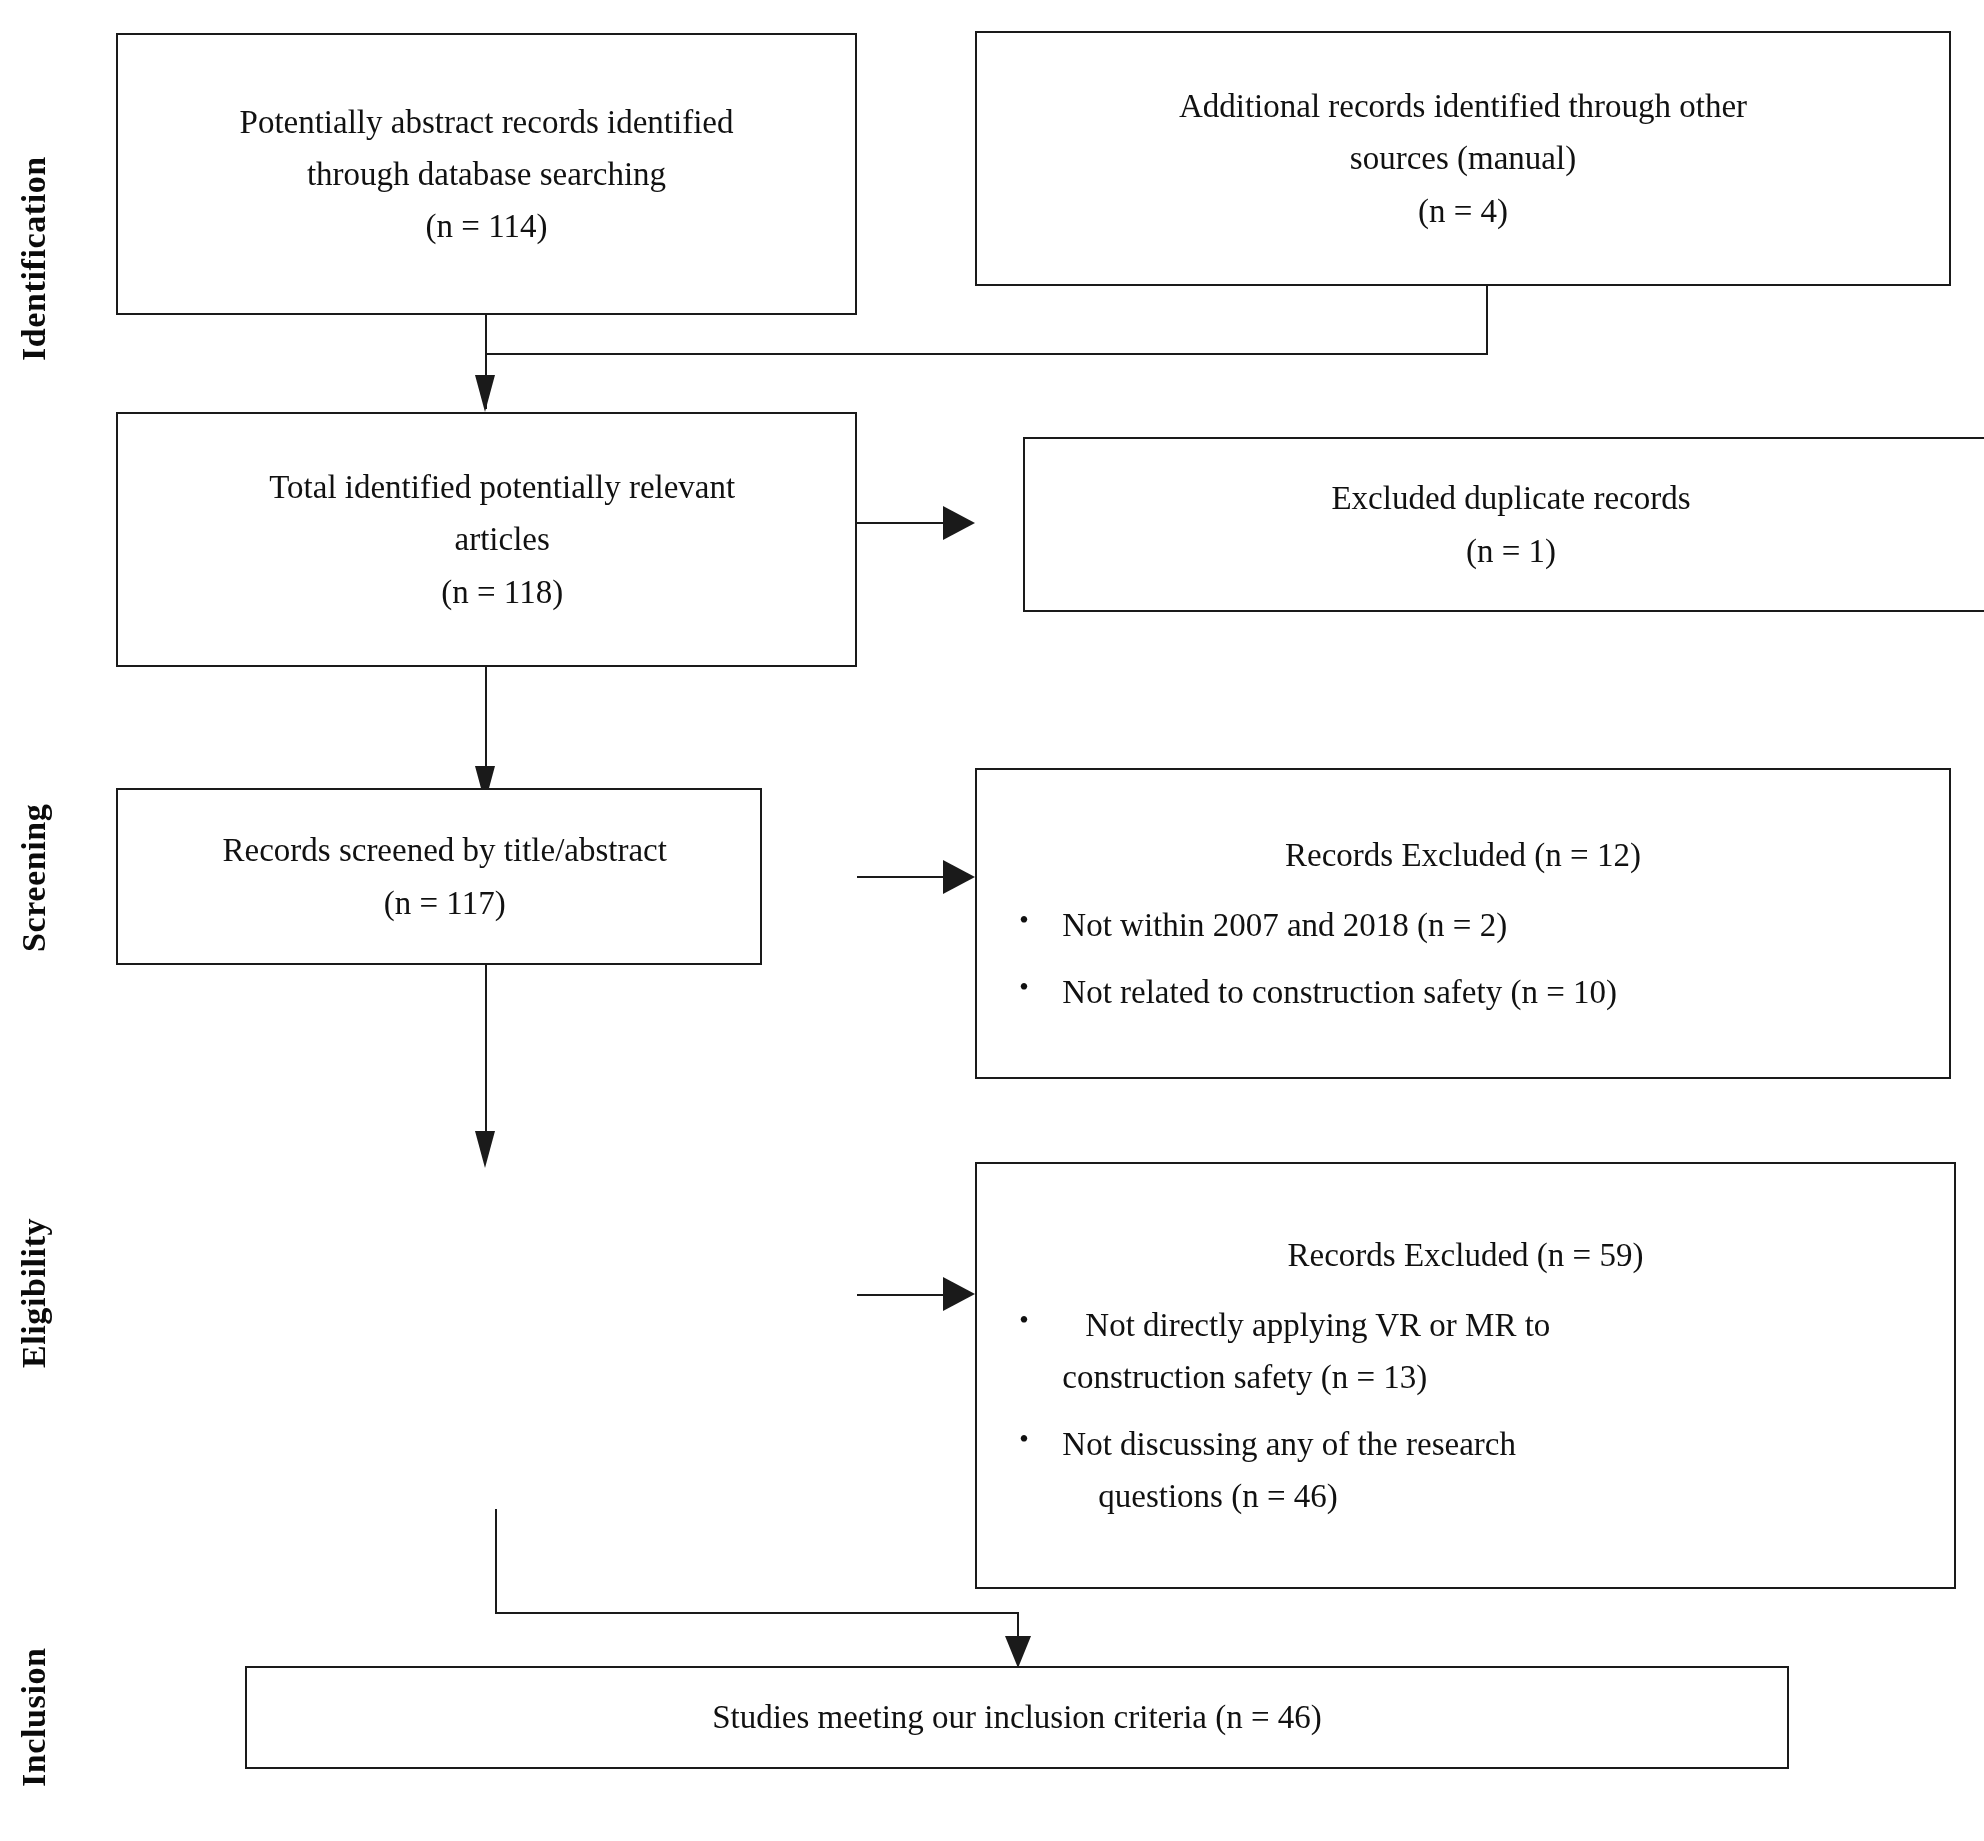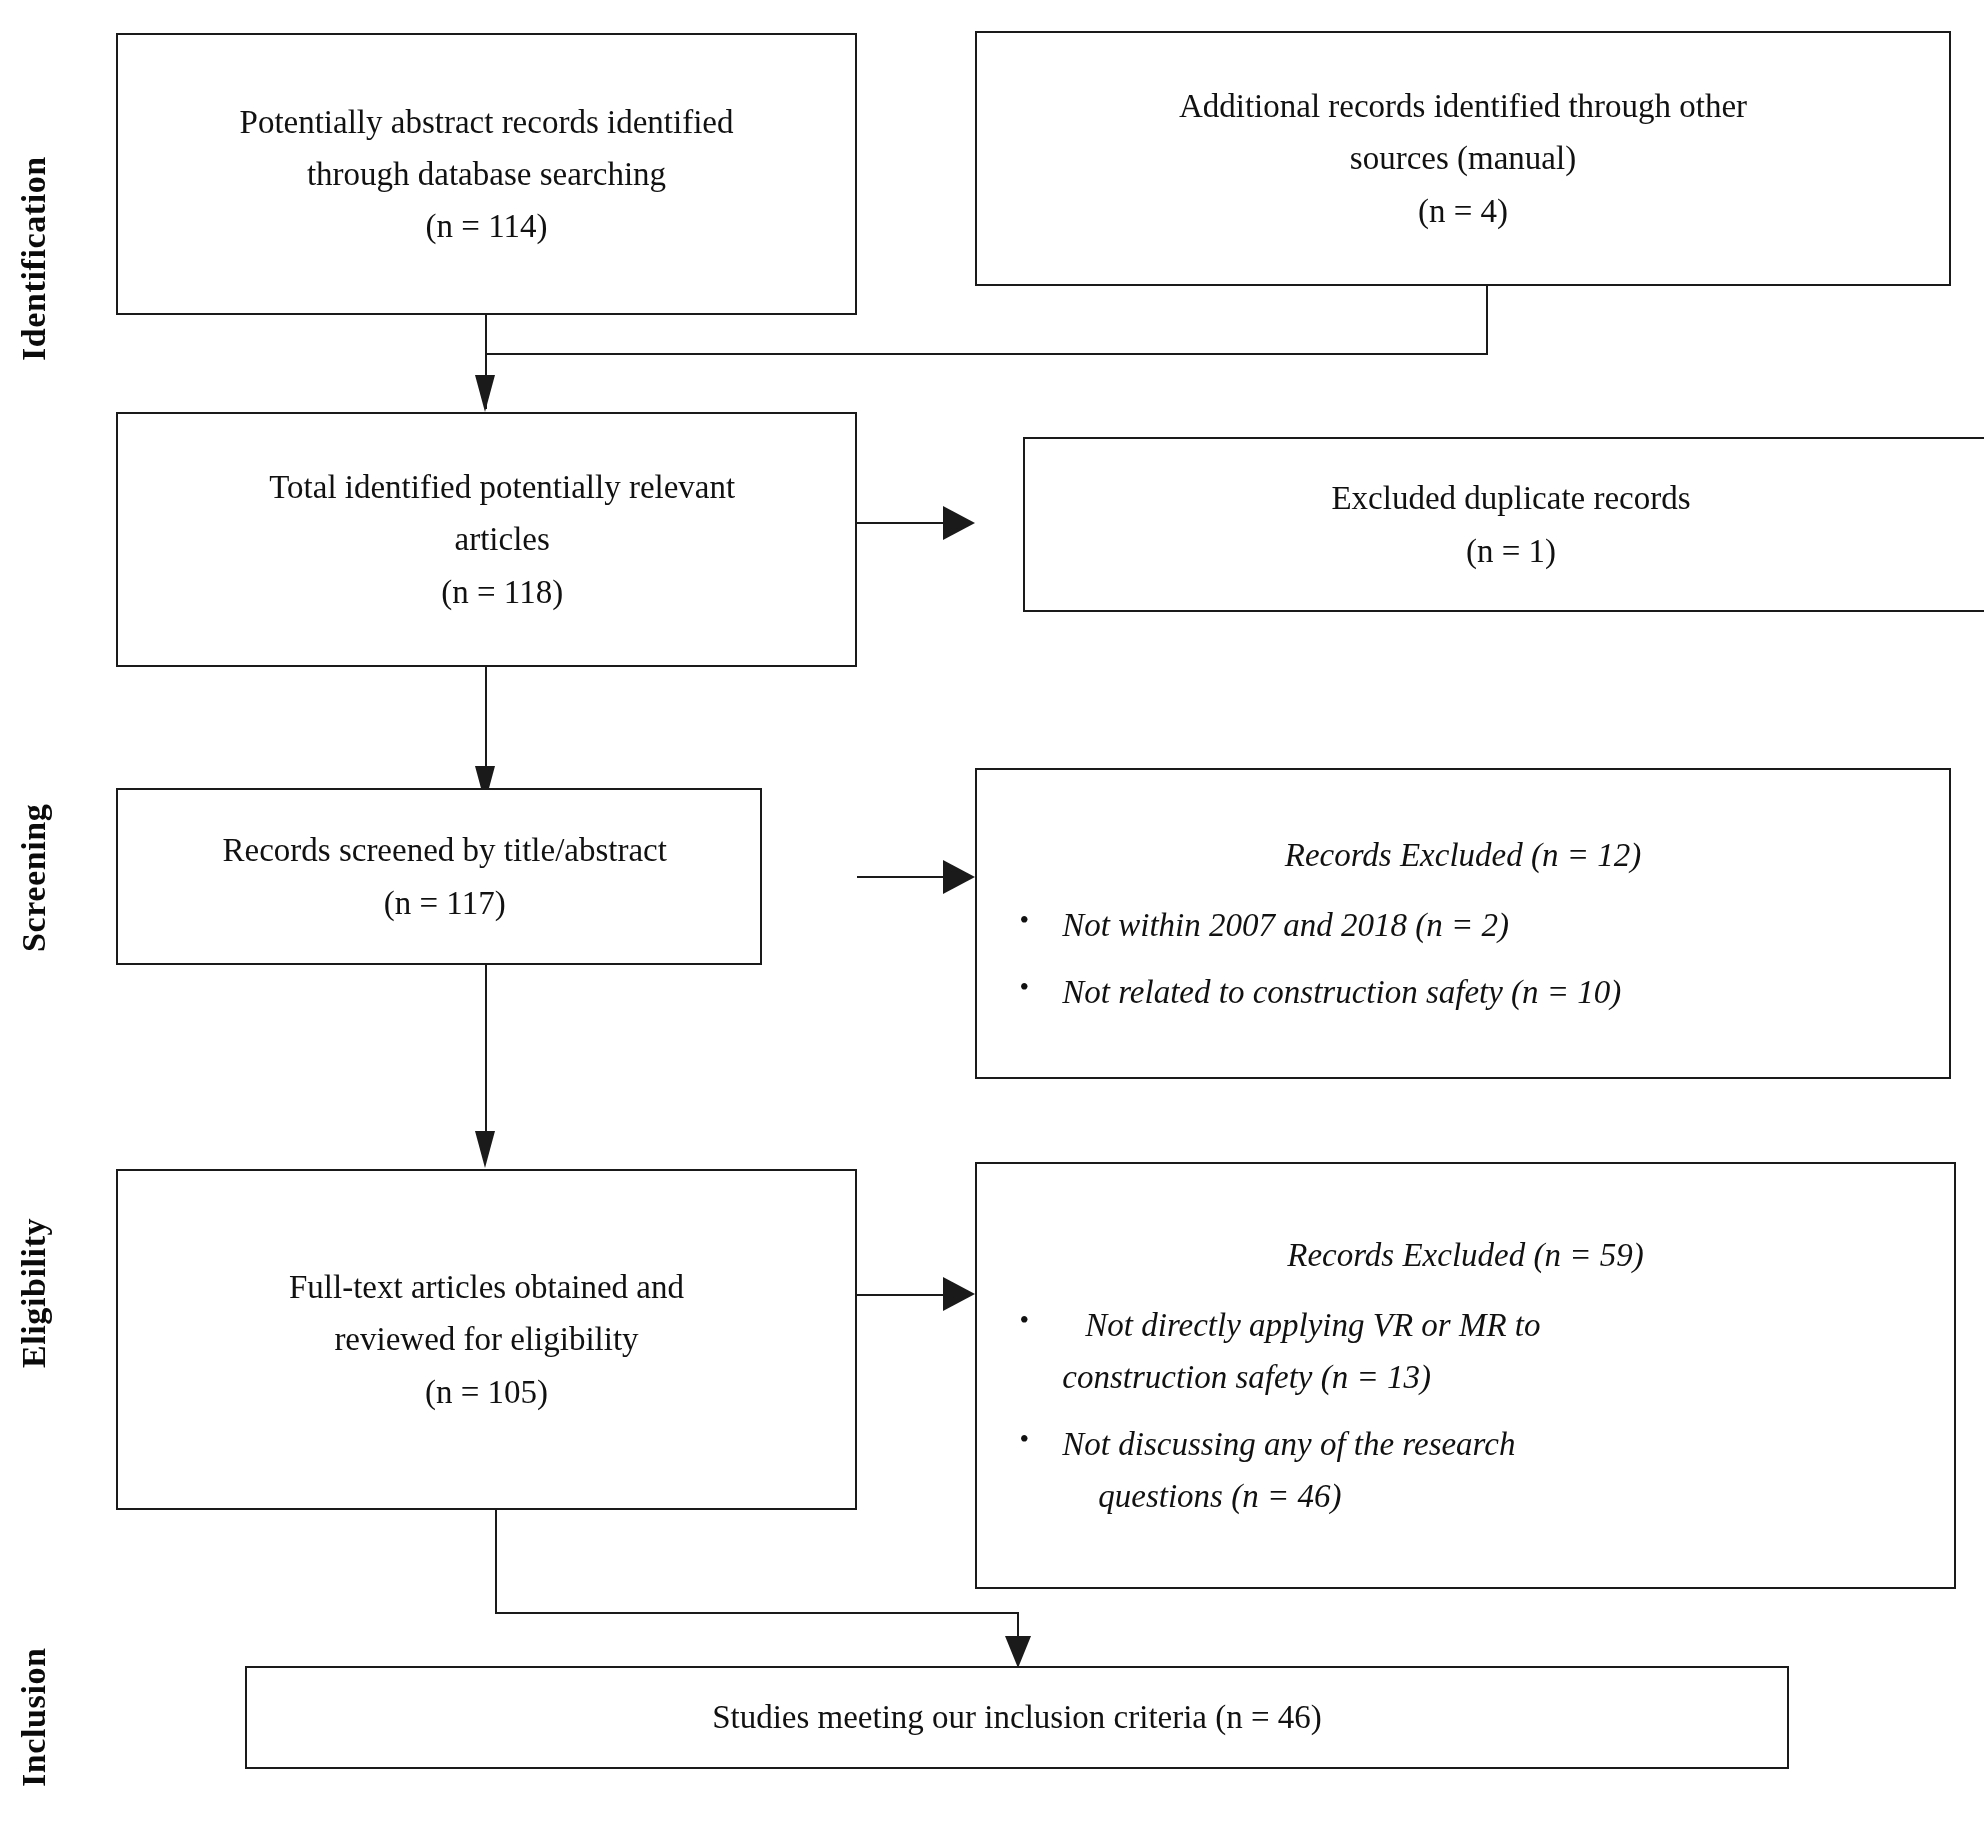--- a/index.html
+++ b/index.html
@@ -52,21 +52,20 @@
   .box .line {
     display: block;
     white-space: nowrap;
   }
 
   
   .box.listbox {
     align-items: stretch;
     justify-content: center;
     padding: 5.9px 15.3px 5.9px 15.3px;
-    font-style: italic;
   }
   .listbox .head {
     text-align: center;
     white-space: nowrap;
     margin-bottom: 17.7px;
   }
   .listbox ul {
     list-style: none;
     margin: 0;
     padding: 0;
@@ -182,25 +181,20 @@
       </li>
     </ul>
   </div>
 
   <div class="hline" style="left:857px; top:876px; width:87px;"></div>
   <div class="arrow-right" style="left:943px; top:860px;"></div>
 
   <div class="vline" style="left:485px; top:964px; height:194px;"></div>
   <div class="arrow-down slim" style="left:475px; top:1131px;"></div>
 
-  <div class="box" style="left:116px; top:1169px; width:741px; height:341px;">
-    <span class="line">Full-text articles obtained and</span>
-    <span class="line">reviewed for eligibility</span>
-    <span class="line">(n = 105)</span>
-  </div>
 
   <div class="box listbox" style="left:975px; top:1162px; width:981px; height:427px;">
     <div class="head">Records Excluded (n = 59)</div>
     <ul>
       <li>
         <span class="bullet">•</span>
         <span style="display:block;margin-left:23px;">Not directly applying VR or MR to</span>
         <span style="display:block;">construction safety (n = 13)</span>
       </li>
       <li>

